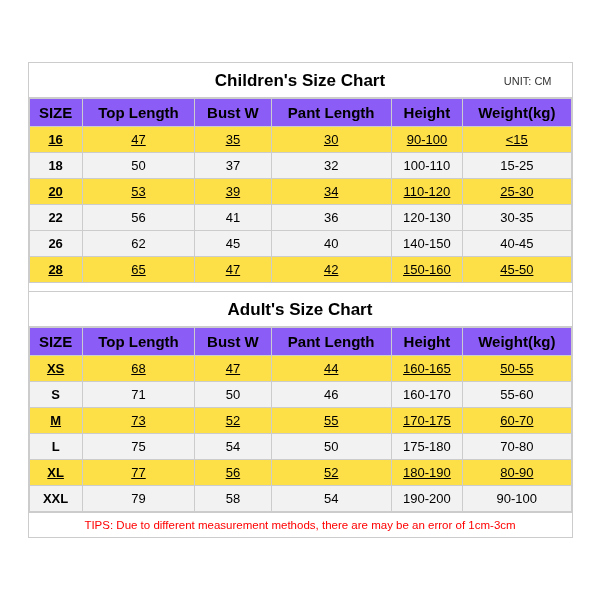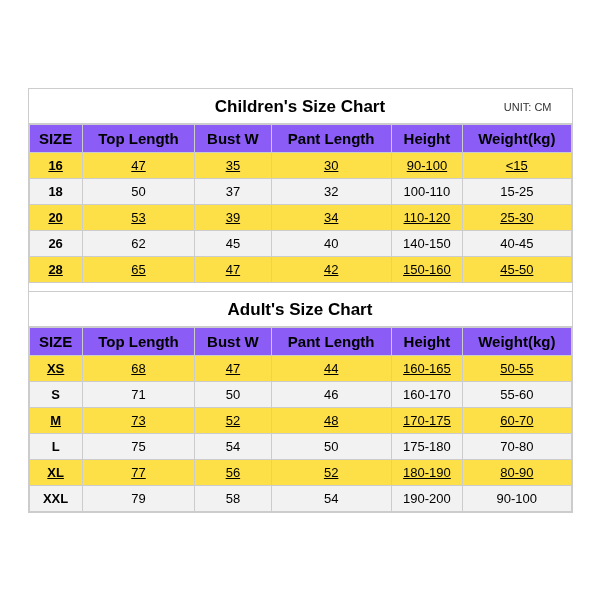--- a/index.html
+++ b/index.html
@@ -104,20 +104,28 @@
         </tr>
         <tr class="odd-row">
           <td class="size-cell">20</td>
           <td>53</td>
           <td>39</td>
           <td>34</td>
           <td>110-120</td>
           <td>25-30</td>
         </tr>
         <tr class="even-row">
+          <td class="size-cell">22</td>
+          <td>56</td>
+          <td>41</td>
+          <td>36</td>
+          <td>120-130</td>
+          <td>30-35</td>
+        </tr>
+        <tr class="even-row">
           <td class="size-cell">26</td>
           <td>62</td>
           <td>45</td>
           <td>40</td>
           <td>140-150</td>
           <td>40-45</td>
         </tr>
         <tr class="odd-row">
           <td class="size-cell">28</td>
           <td>65</td>
@@ -157,21 +165,21 @@
           <td>71</td>
           <td>50</td>
           <td>46</td>
           <td>160-170</td>
           <td>55-60</td>
         </tr>
         <tr class="odd-row">
           <td class="size-cell">M</td>
           <td>73</td>
           <td>52</td>
-          <td>48</td>
+          <td>55</td>
           <td>170-175</td>
           <td>60-70</td>
         </tr>
         <tr class="even-row">
           <td class="size-cell">L</td>
           <td>75</td>
           <td>54</td>
           <td>50</td>
           <td>175-180</td>
           <td>70-80</td>
@@ -188,13 +196,14 @@
           <td class="size-cell">XXL</td>
           <td>79</td>
           <td>58</td>
           <td>54</td>
           <td>190-200</td>
           <td>90-100</td>
         </tr>
       </tbody>
   </table>
 
+  <div class="tips-row">TIPS: Due to different measurement methods, there are may be an error of 1cm-3cm</div>
 </div>
 
 </body></html>

